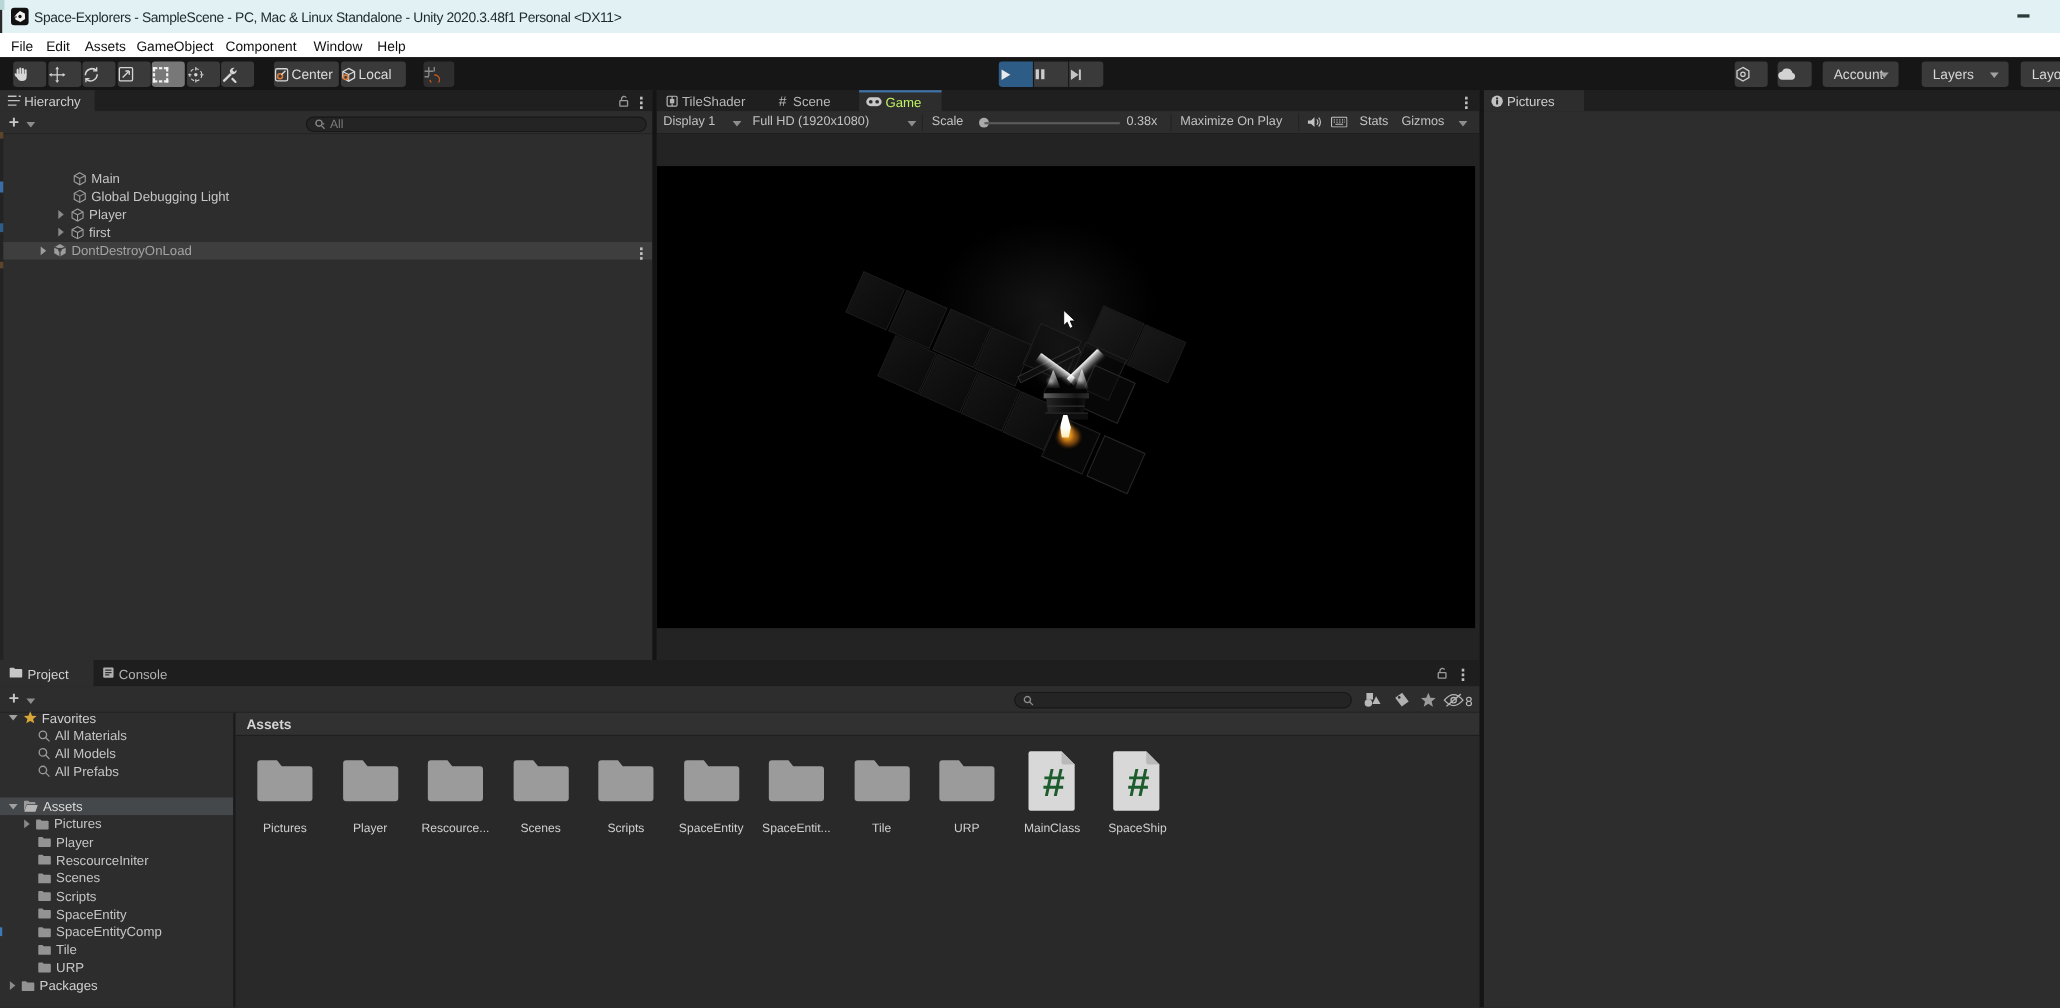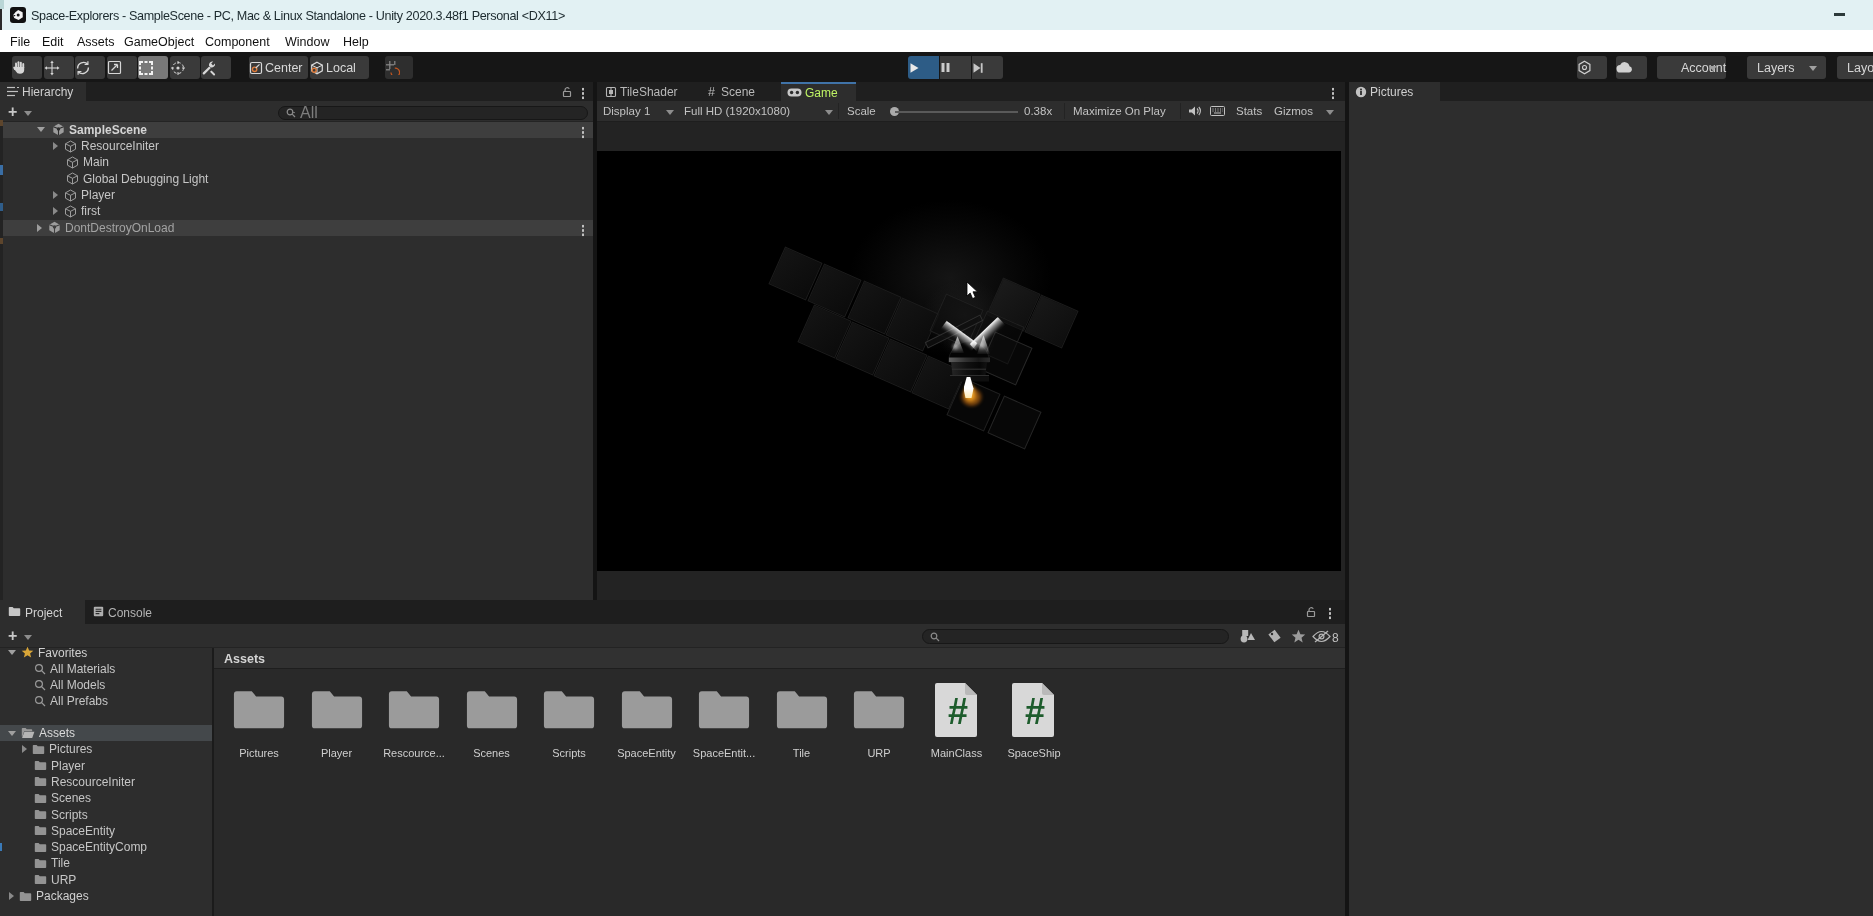--- a/index.html
+++ b/index.html
@@ -156,21 +156,21 @@
  <svg width="15" height="15" viewBox="0 0 15 15" fill="none" stroke="#cfcfcf" stroke-width="1.2">
       <path d="M7.5 1.3 12.9 4.4 12.9 10.6 7.5 13.7 2.1 10.6 2.1 4.4Z"></path>
       <circle cx="7.5" cy="7.5" r="2" stroke-width="1.1"></circle>
     </svg>
 </div>
 <div class="toolbtn" style="left:1616px;width:31px">
  <svg width="17" height="12" viewBox="0 0 17 12">
       <path d="M4.5 10.5 a3.8 3.8 0 0 1-.4-7.6 a5 5 0 0 1 9.4 1.3 a3.2 3.2 0 0 1-.6 6.3Z" fill="#d2d2d2"></path>
     </svg>
 </div>
-<div class="toolbtn" style="left:1657px;width:69px;justify-content:flex-start;padding-left:24px">
+<div class="toolbtn" style="left:1657px;width:69px;justify-content:flex-start;padding-left:10px">
  <span style="font-size:12.5px;color:#d6d6d6">Account</span>
  <div class="tri-d" style="position:absolute;right:9px;top:10px"></div>
 </div>
 <div class="toolbtn" style="left:1747px;width:79px;justify-content:flex-start;padding-left:10px">
  <span style="font-size:12.5px;color:#d6d6d6">Layers</span>
  <div class="tri-d" style="position:absolute;right:9px;top:10px"></div>
 </div>
 <div class="toolbtn" style="left:1837px;width:60px;justify-content:flex-start;padding-left:10px">
  <span style="font-size:12.5px;color:#d6d6d6">Layout</span>
 </div>
@@ -193,41 +193,23 @@
 
 <div class="abs" style="left:0;top:19px;width:593px;height:21px;background:#2d2d2d;border-bottom:1px solid #242424"></div>
 <div class="abs" style="left:8px;top:21px;font-size:16px;color:#c8c8c8;font-weight:bold">+</div>
 <div class="tri-d abs" style="left:24px;top:29px;border-top-color:#8d8d8d"></div>
 <div class="searchbox" style="left:278px;top:24px;width:310px;height:14px">
  <svg style="margin-left:7px" width="10" height="10" viewBox="0 0 10 10" fill="none" stroke="#8b8b8b" stroke-width="1.2">
         <circle cx="4" cy="4" r="2.8"></circle>
         <line x1="6.2" y1="6.2" x2="9" y2="9"></line>
         <path d="M7.2 4.6 8.8 4.6" stroke-width="1"></path>
       </svg>
- <span style="font-size:16px;color:#7d7d7d;margin-left:4px">All</span>
-</div>
-
-<div class="row16 hdrrow" style="left:0;top:39.7px;width:593px">
- <div class="tri-d" style="margin-left:37px"></div>
- <svg style="margin-left:7px" width="13" height="13" viewBox="0 0 13 13">
-        <path d="M6.5 0.8 11.7 3.7 11.7 9.3 6.5 12.2 1.3 9.3 1.3 3.7Z" fill="#9d9d9d"></path>
-        <path d="M6.5 5.7 6.5 12.2 M6.5 5.7 1.3 3.7 M6.5 5.7 11.7 3.7" stroke="#2d2d2d" stroke-width="1.1"></path>
-        <circle cx="6.5" cy="6" r="1.7" fill="#2d2d2d"></circle>
-      </svg>
- <span style="margin-left:4px;font-weight:bold;color:#d4d4d4">SampleScene</span>
- <div class="kebab abs" style="left:581px;top:4px"></div>
-</div>
-<div class="row16" style="left:0;top:56px;width:593px">
- <div class="tri-r" style="margin-left:53px"></div>
- <svg style="margin-left:6px" width="13" height="13" viewBox="0 0 13 13" fill="none" stroke="#9d9d9d" stroke-width="1">
-        <path d="M6.5 1 11.5 3.8 11.5 9.2 6.5 12 1.5 9.2 1.5 3.8Z"></path>
-        <path d="M6.5 6.3 6.5 12 M6.5 6.3 1.5 3.8 M6.5 6.3 11.5 3.8"></path>
-      </svg>
- <span style="margin-left:4px">ResourceIniter</span>
-</div>
+ <span style="font-size:11px;color:#7d7d7d;margin-left:4px">All</span>
+</div>
+
 <div class="row16" style="left:0;top:72.3px;width:593px">
  <svg style="margin-left:66px" width="13" height="13" viewBox="0 0 13 13" fill="none" stroke="#9d9d9d" stroke-width="1">
         <path d="M6.5 1 11.5 3.8 11.5 9.2 6.5 12 1.5 9.2 1.5 3.8Z"></path>
         <path d="M6.5 6.3 6.5 12 M6.5 6.3 1.5 3.8 M6.5 6.3 11.5 3.8"></path>
       </svg>
  <span style="margin-left:4px">Main</span>
 </div>
 <div class="row16" style="left:0;top:88.7px;width:593px">
  <svg style="margin-left:66px" width="13" height="13" viewBox="0 0 13 13" fill="none" stroke="#9d9d9d" stroke-width="1">
         <path d="M6.5 1 11.5 3.8 11.5 9.2 6.5 12 1.5 9.2 1.5 3.8Z"></path>

